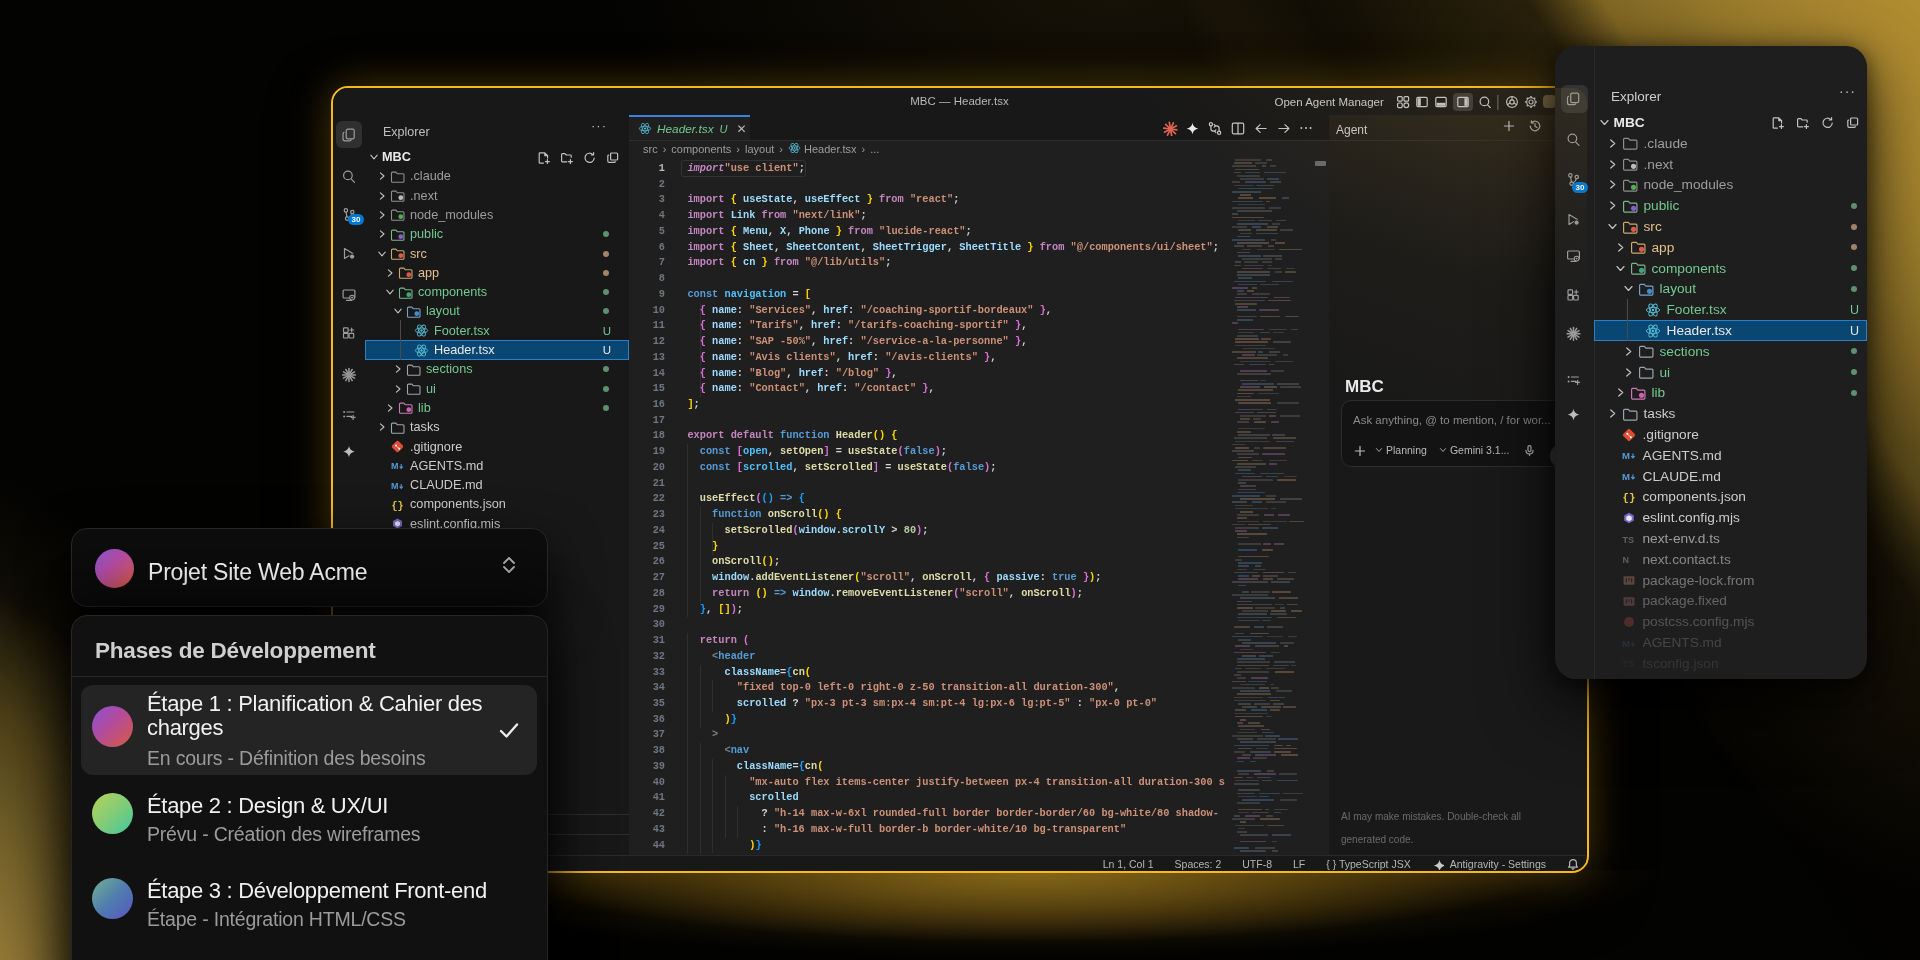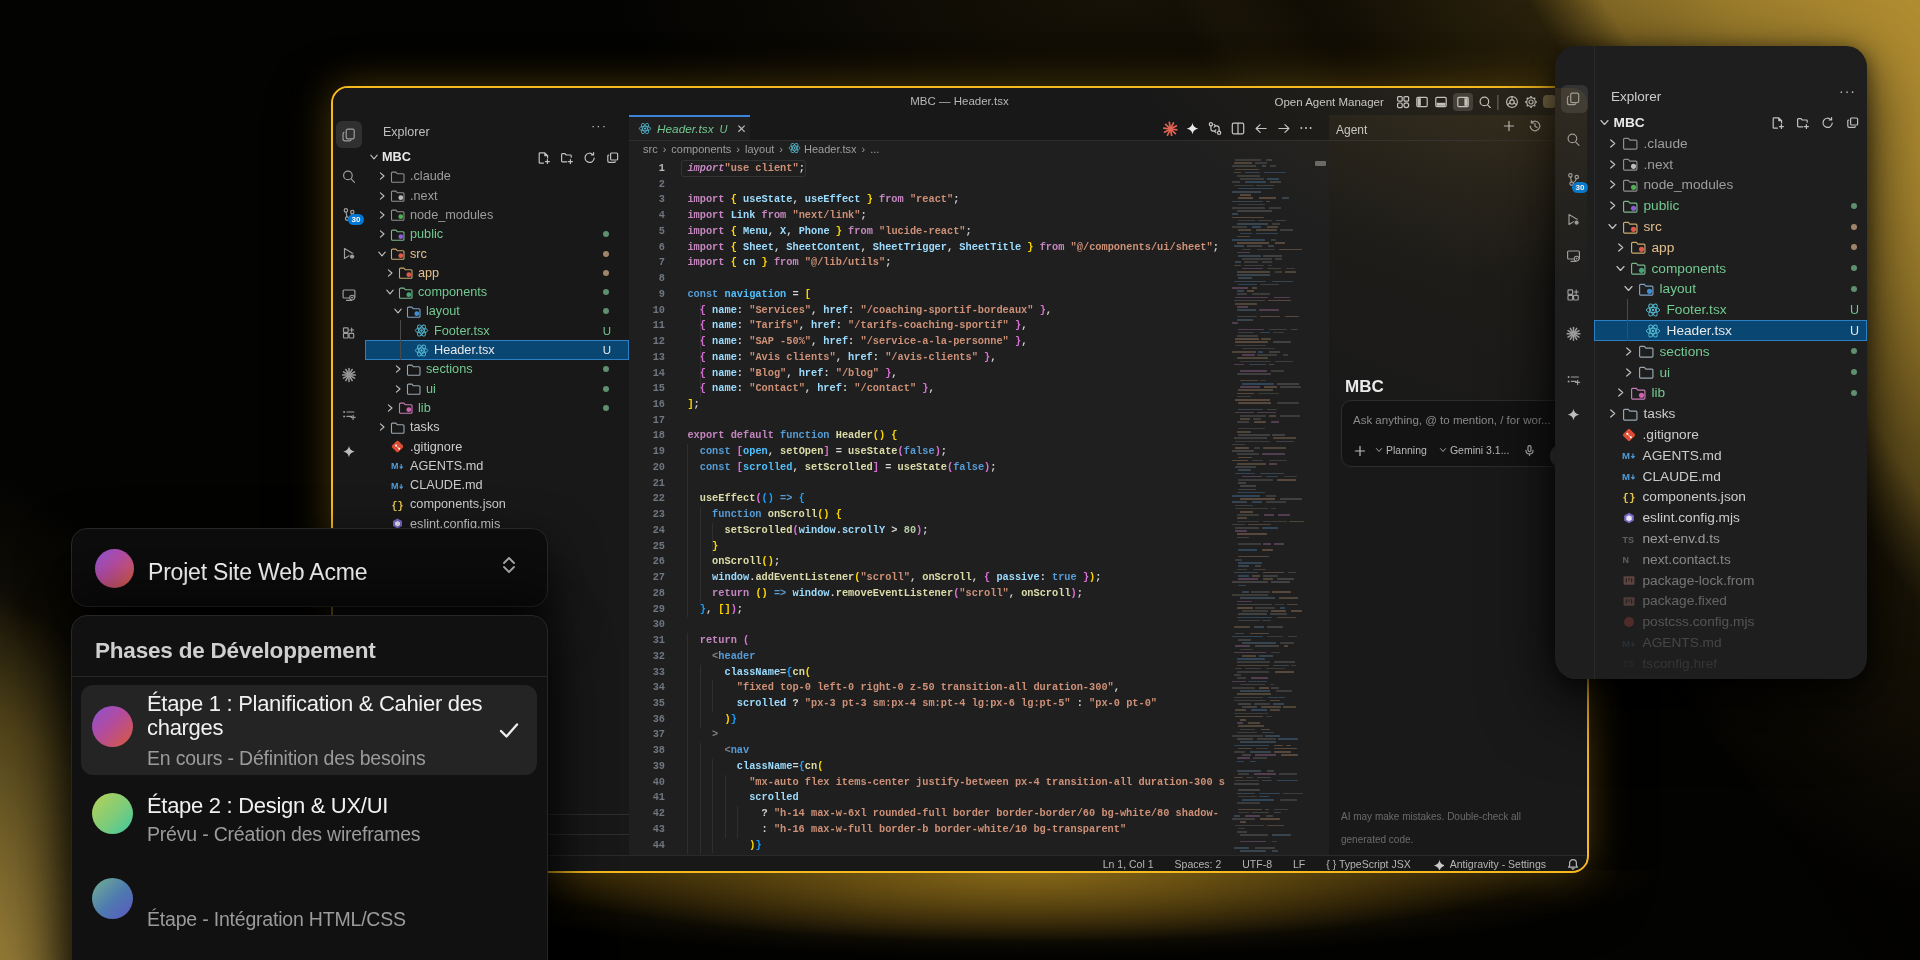--- a/index.html
+++ b/index.html
@@ -1449,21 +1449,21 @@
         <path d="M11.2 5.5 v4 M9.6 8 l1.6 1.8 L12.8 8" stroke="#4a6b8a" stroke-width="1.1" fill="none"></path>
       </svg>
       <span class="nm " style="font-weight:normal;">AGENTS.md</span>
     </div>
     <div class="rrow" style="top:607.00px;opacity:0.13;">
       <span style="width:13.0px;flex:none;"></span>
       <span style="width:14.0px;flex:none;"></span>
       <svg class="fic" width="16.05" height="14.9265" viewBox="0 0 15 14">
         <text x="1.4" y="10.6" font-family="Liberation Sans" font-size="8.4" font-weight="bold" fill="#5a6a7a">TS</text>
       </svg>
-      <span class="nm " style="font-weight:normal;">tsconfig.href</span>
+      <span class="nm " style="font-weight:normal;">tsconfig.json</span>
     </div>
     <div style="position:absolute;left:72px;top:253px;width:1px;height:42px;background:#4a4a4a;"></div>
   </div>
 <div id="lpanel">
     <div class="card1">
       <div class="gcirc c-purp" style="left:23px;top:20px;width:39px;height:39px;"></div>
       <div class="t1">Projet Site Web Acme</div>
       <div class="updn"><svg class="icon" width="22" height="22" viewBox="0 0 22 22" fill="none" xmlns="http://www.w3.org/2000/svg" style="">
           <path d="M5 8 L10 3 L15 8 M5 12 L10 17 L15 12" stroke="currentColor" stroke-width="1.8" fill="none" stroke-linecap="round" stroke-linejoin="round"></path>
         </svg></div>
@@ -1479,15 +1479,16 @@
           </svg></div>
         <div class="st" style="top:62px;">En cours - Définition des besoins</div>
       </div>
       <div class="step" style="top:168px;height:80px;">
         <div class="gcirc c-lime" style="left:11px;top:9px;width:41px;height:41px;"></div>
         <div class="tt" style="top:10px;">Étape 2 : Design &amp; UX/UI</div>
         <div class="st" style="top:39px;">Prévu - Création des wireframes</div>
       </div>
       <div class="step" style="top:253px;height:80px;">
         <div class="gcirc c-teal" style="left:11px;top:9px;width:41px;height:41px;"></div>
+        <div class="tt" style="top:10px;">Étape 3 : Développement Front-end</div>
         <div class="st" style="top:39px;">Étape - Intégration HTML/CSS</div>
       </div>
     </div>
   </div>
 </body></html>

